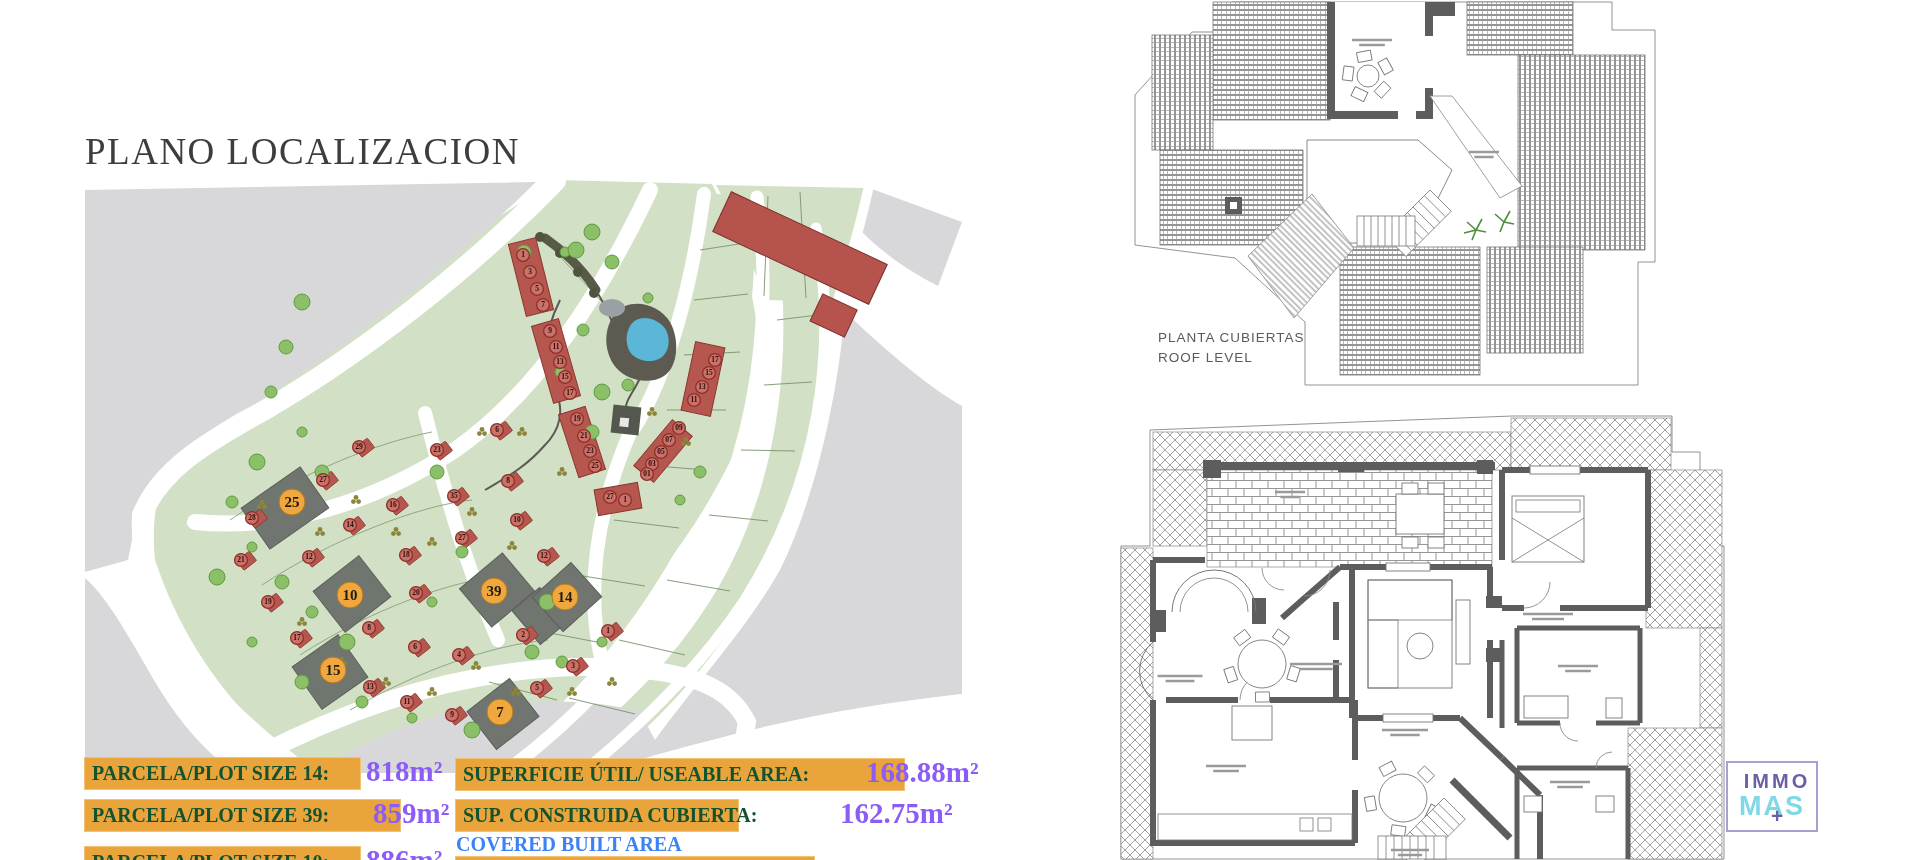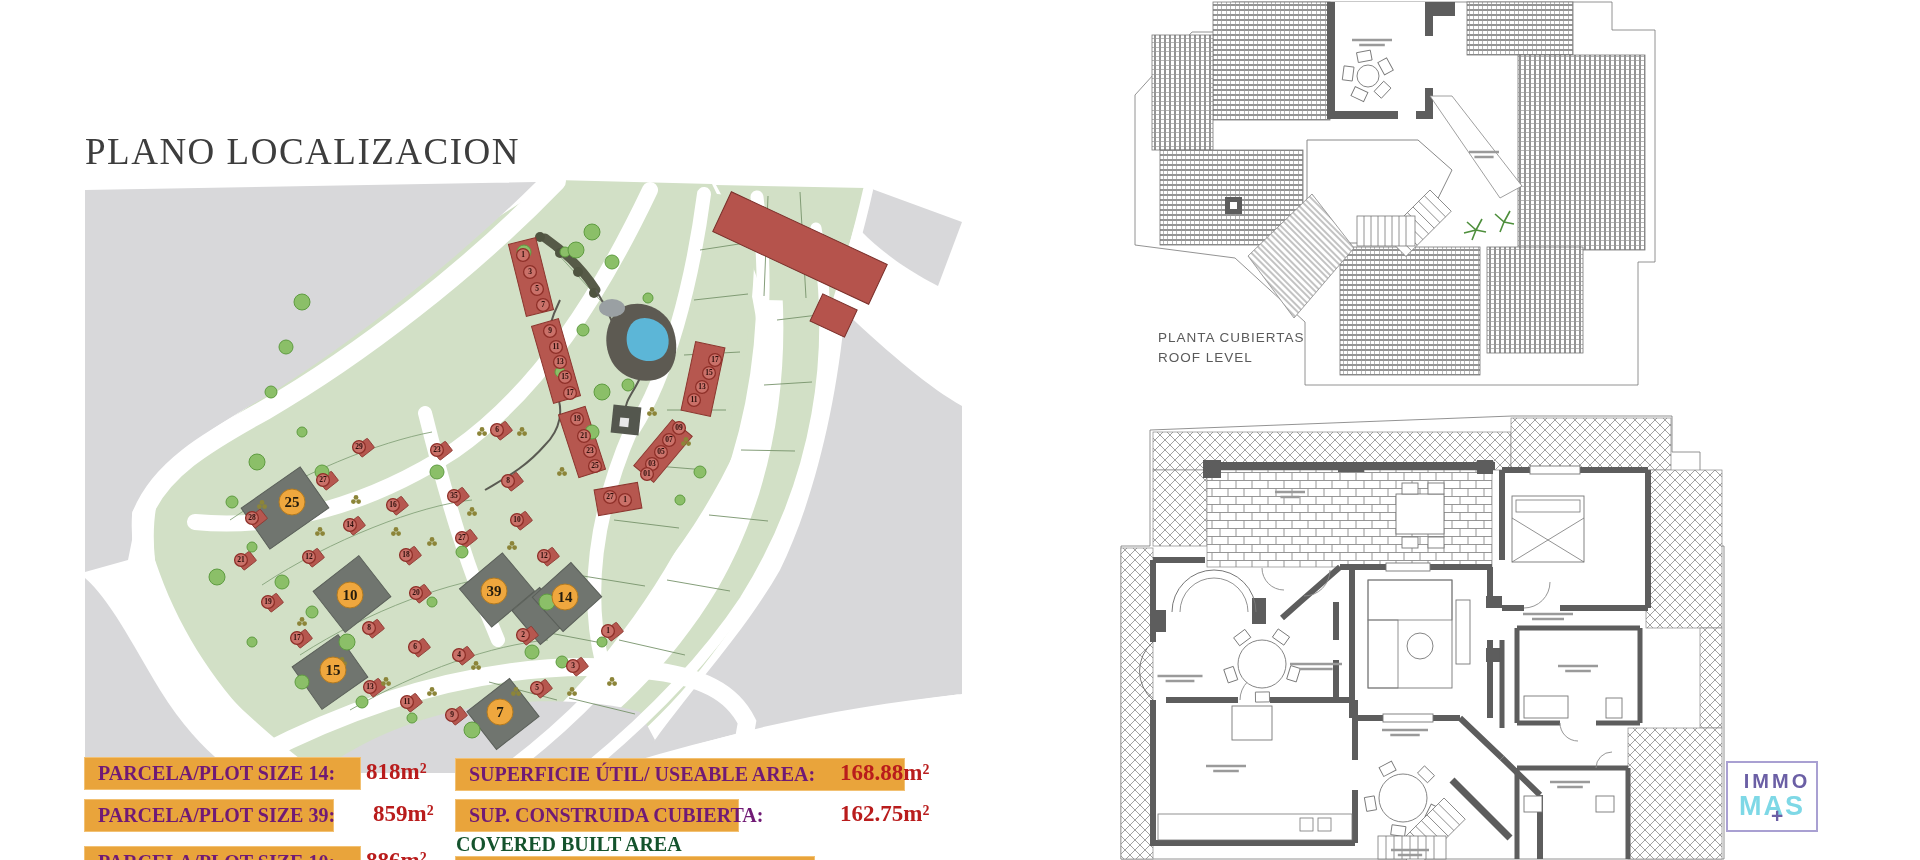--- a/index.html
+++ b/index.html
@@ -6,26 +6,26 @@
   body{width:1920px;height:860px;position:relative;overflow:hidden;
        font-family:"Liberation Sans",sans-serif;}
   .abs{position:absolute;}
 
   
   #title{left:85px;top:130px;font-family:"Liberation Serif",serif;font-weight:normal;
          font-size:37px;letter-spacing:1.5px;color:#3d3d3d;}
 
   
   .bar{position:absolute;height:33px;background:#e9a43b;border:1px solid #f2c173;
-       box-sizing:border-box;color:#701a75;font-family:"Liberation Serif",serif;
-       font-weight:bold;font-size:20px;line-height:31px;padding-left:13px;white-space:nowrap;}
+       box-sizing:border-box;color:#14532d;font-family:"Liberation Serif",serif;
+       font-weight:bold;font-size:20px;line-height:31px;padding-left:7px;white-space:nowrap;}
   .tval{position:absolute;font-family:"Liberation Serif",serif;font-weight:bold;
-        font-size:23px;color:#b91c1c;line-height:33px;white-space:nowrap;}
+        font-size:29px;color:#8b5cf6;line-height:33px;white-space:nowrap;}
   .sublab{position:absolute;font-family:"Liberation Serif",serif;font-weight:bold;
-        font-size:20px;color:#14532d;white-space:nowrap;}
+        font-size:20px;color:#3b82f6;white-space:nowrap;}
 
   
   .tree{fill:#8bbf68;stroke:#5f9c41;stroke-width:1;}
   .shrub circle{fill:#8c8539;}
   .houseRect{fill:#b6574f;stroke:#8c362f;stroke-width:.8;}
   .stripRect{fill:#b6574f;stroke:#8c362f;stroke-width:1;}
   .plotRect{fill:#70756f;stroke:#5a5f59;stroke-width:1;}
   .unitC{fill:#ca7169;stroke:#8e2f28;stroke-width:1.3;}
   .unitT{font:bold 7.5px "Liberation Serif",serif;fill:#2e0f0c;}
   .hlC{fill:#efa73e;stroke:#b27a20;stroke-width:1;}
@@ -811,28 +811,28 @@
       <line x1="1390.28" y1="735" x2="1419.72" y2="735" class="smudge"></line>
       <line x1="1391" y1="850" x2="1429" y2="850" class="smudge"></line>
       <line x1="1397.84" y1="855" x2="1422.16" y2="855" class="smudge"></line>
     </g>
 </svg>
 
 <div>
   <div class="bar" style="left:84px;top:757px;width:277px">PARCELA/PLOT SIZE 14:</div>
   <div class="tval" style="left:366px;top:755px">818m²</div>
 
-  <div class="bar" style="left:84px;top:799px;width:250px">PARCELA/PLOT SIZE 39:</div>
+  <div class="bar" style="left:84px;top:799px;width:317px">PARCELA/PLOT SIZE 39:</div>
   <div class="tval" style="left:373px;top:797px">859m²</div>
 
   <div class="bar" style="left:84px;top:846px;width:277px">PARCELA/PLOT SIZE 10:</div>
   <div class="tval" style="left:366px;top:844px">886m²</div>
 
   <div class="bar" style="left:455px;top:758px;width:450px">SUPERFICIE ÚTIL/ USEABLE AREA:</div>
-  <div class="tval" style="left:840px;top:756px">168.88m²</div>
+  <div class="tval" style="left:866px;top:756px">168.88m²</div>
 
   <div class="bar" style="left:455px;top:799px;width:284px">SUP. CONSTRUIDA CUBIERTA:</div>
   <div class="tval" style="left:840px;top:797px">162.75m²</div>
   <div class="sublab" style="left:456px;top:833px">COVERED BUILT AREA</div>
 
   <div class="bar" style="left:455px;top:856px;width:360px"></div>
 </div>
 
 <div class="abs" id="logo">
   <div class="l1">IMMO</div>

